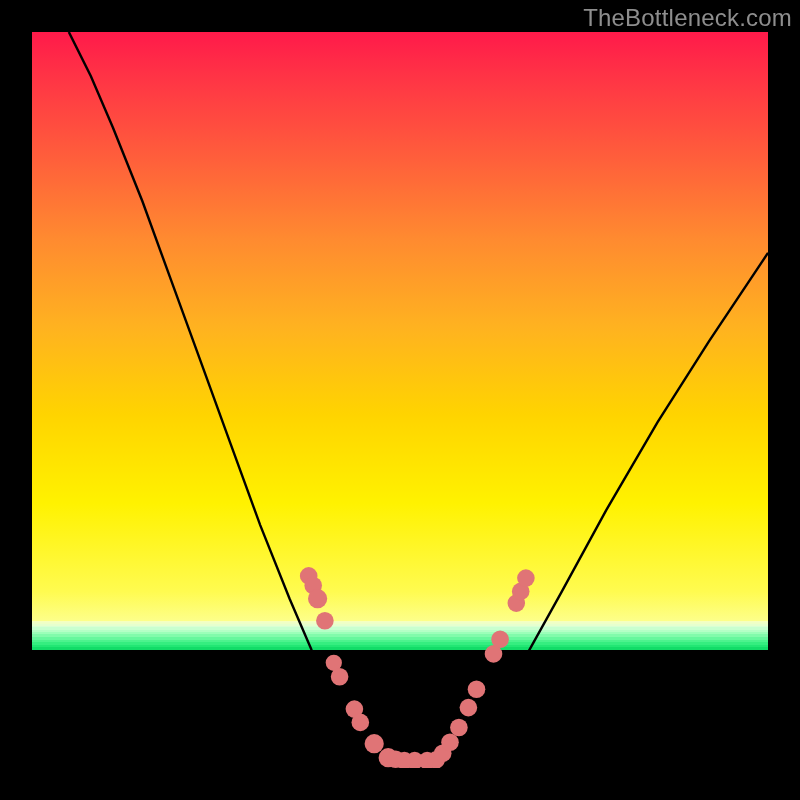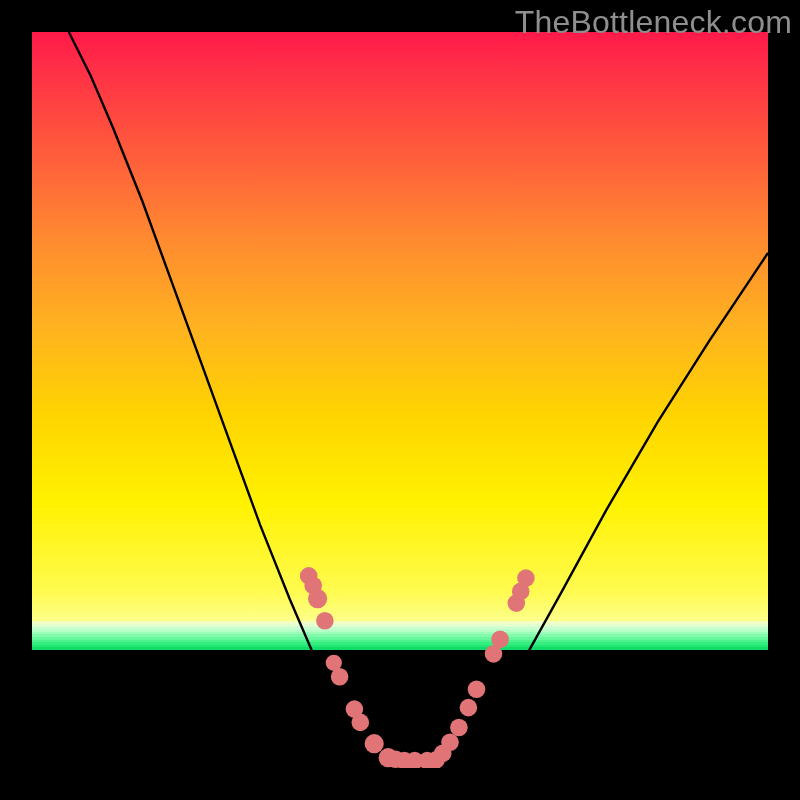--- a/index.html
+++ b/index.html
@@ -53,21 +53,21 @@
   }
   .band {
     width: 100%;
     flex: 1 1 auto;
   }
   .watermark {
     position: absolute;
     top: 4px;
     right: 8px;
     color: #8e8e8e;
-    font-size: 32px;
+    font-size: 24px;
     letter-spacing: 0.2px;
     font-weight: 500;
   }
   svg.overlay {
     position: absolute;
     left: 0;
     top: 0;
     width: 100%;
     height: 100%;
   }

